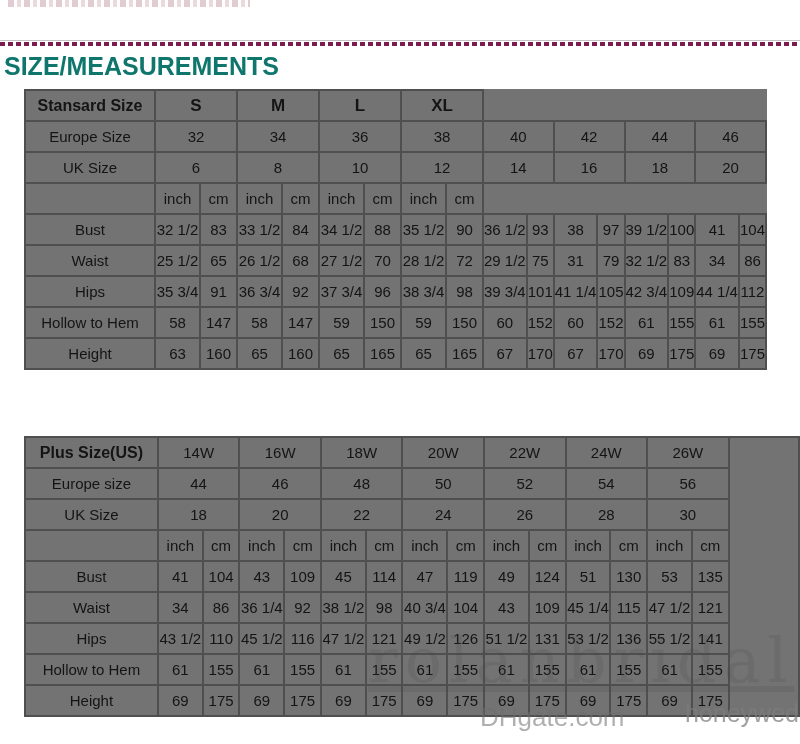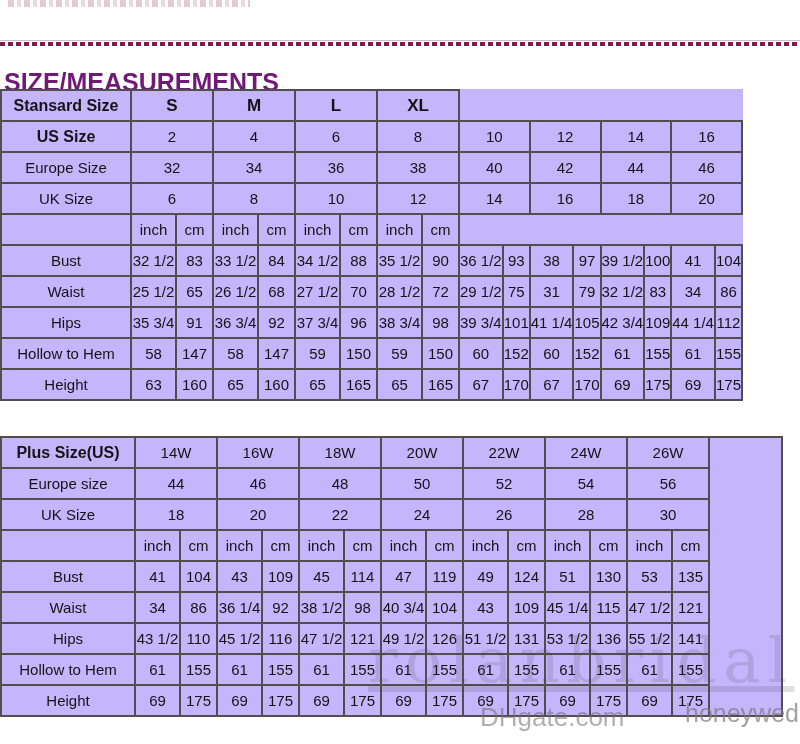--- a/index.html
+++ b/index.html
@@ -17,27 +17,27 @@
 
   
   .separator { position:absolute; top:40px; left:0; width:800px; }
   .sep-gray { height:1px; background:#c6c2c4; }
   .sep-dashes {
     margin-top:1px; height:4px;
     background:repeating-linear-gradient(90deg, #7c1b4e 0 5px, rgba(0,0,0,0) 5px 8px);
   }
 
   .heading {
-    position:absolute; top:68px; left:4px;
-    font-size:25px; font-weight:bold; color:#701a75; letter-spacing:0px;
+    position:absolute; top:52px; left:4px;
+    font-size:25px; font-weight:bold; color:#0f766e; letter-spacing:0px;
   }
 
   table.size-table {
-    position:absolute; left:0; border-collapse:collapse; table-layout:fixed;
-    background:#c4b5fd;
+    position:absolute; left:24px; border-collapse:collapse; table-layout:fixed;
+    background:#737373;
   }
   #table1 { top:89px; }
   #table2 { top:436px; }
   table.size-table td {
     border:2px solid #4f4f4f; text-align:center; vertical-align:middle;
     font-size:15px; color:#141414; height:29px; padding:0;
     white-space:nowrap; overflow:hidden;
   }
   table.size-table td.hdr { font-weight:bold; font-size:16px; }
   table.size-table td.ghdr { font-weight:bold; font-size:17px; }
@@ -82,31 +82,20 @@
         <col style="width:45px">
         <col style="width:37px">
       </colgroup>
       <tbody>
         <tr>
           <td class="hdr">Stansard Size</td>
           <td colspan="2" class="ghdr">S</td>
           <td colspan="2" class="ghdr">M</td>
           <td colspan="2" class="ghdr">L</td>
           <td colspan="2" class="ghdr">XL</td>
-        </tr>
-        <tr>
-          <td class="hdr">US Size</td>
-          <td colspan="2">2</td>
-          <td colspan="2">4</td>
-          <td colspan="2">6</td>
-          <td colspan="2">8</td>
-          <td colspan="2">10</td>
-          <td colspan="2">12</td>
-          <td colspan="2">14</td>
-          <td colspan="2">16</td>
         </tr>
         <tr>
           <td class="">Europe Size</td>
           <td colspan="2">32</td>
           <td colspan="2">34</td>
           <td colspan="2">36</td>
           <td colspan="2">38</td>
           <td colspan="2">40</td>
           <td colspan="2">42</td>
           <td colspan="2">44</td>

